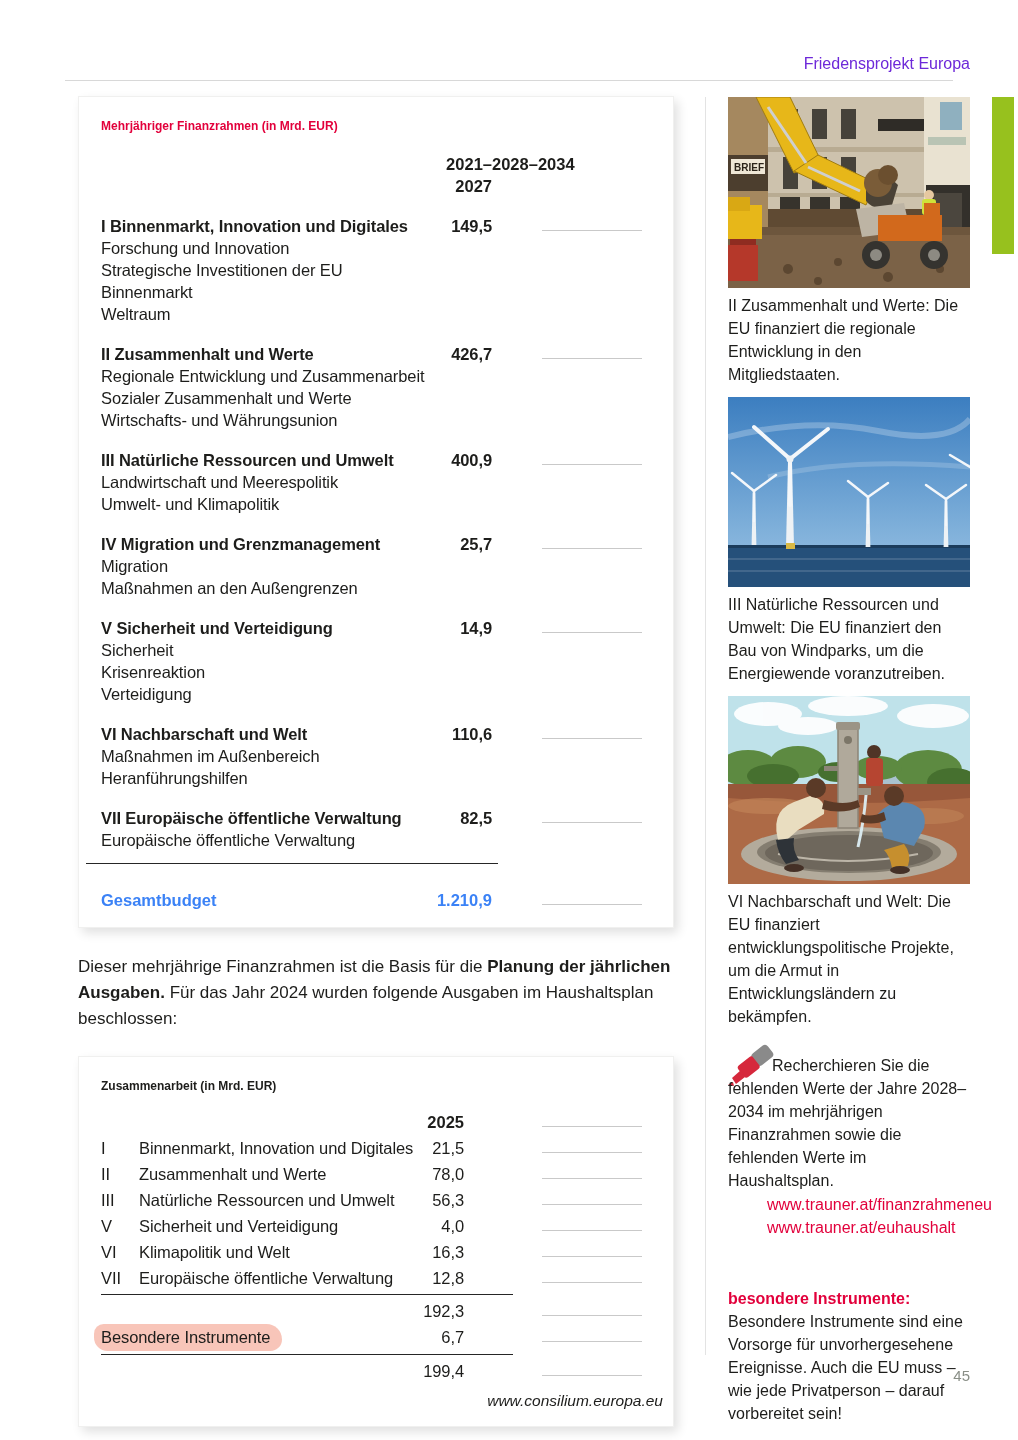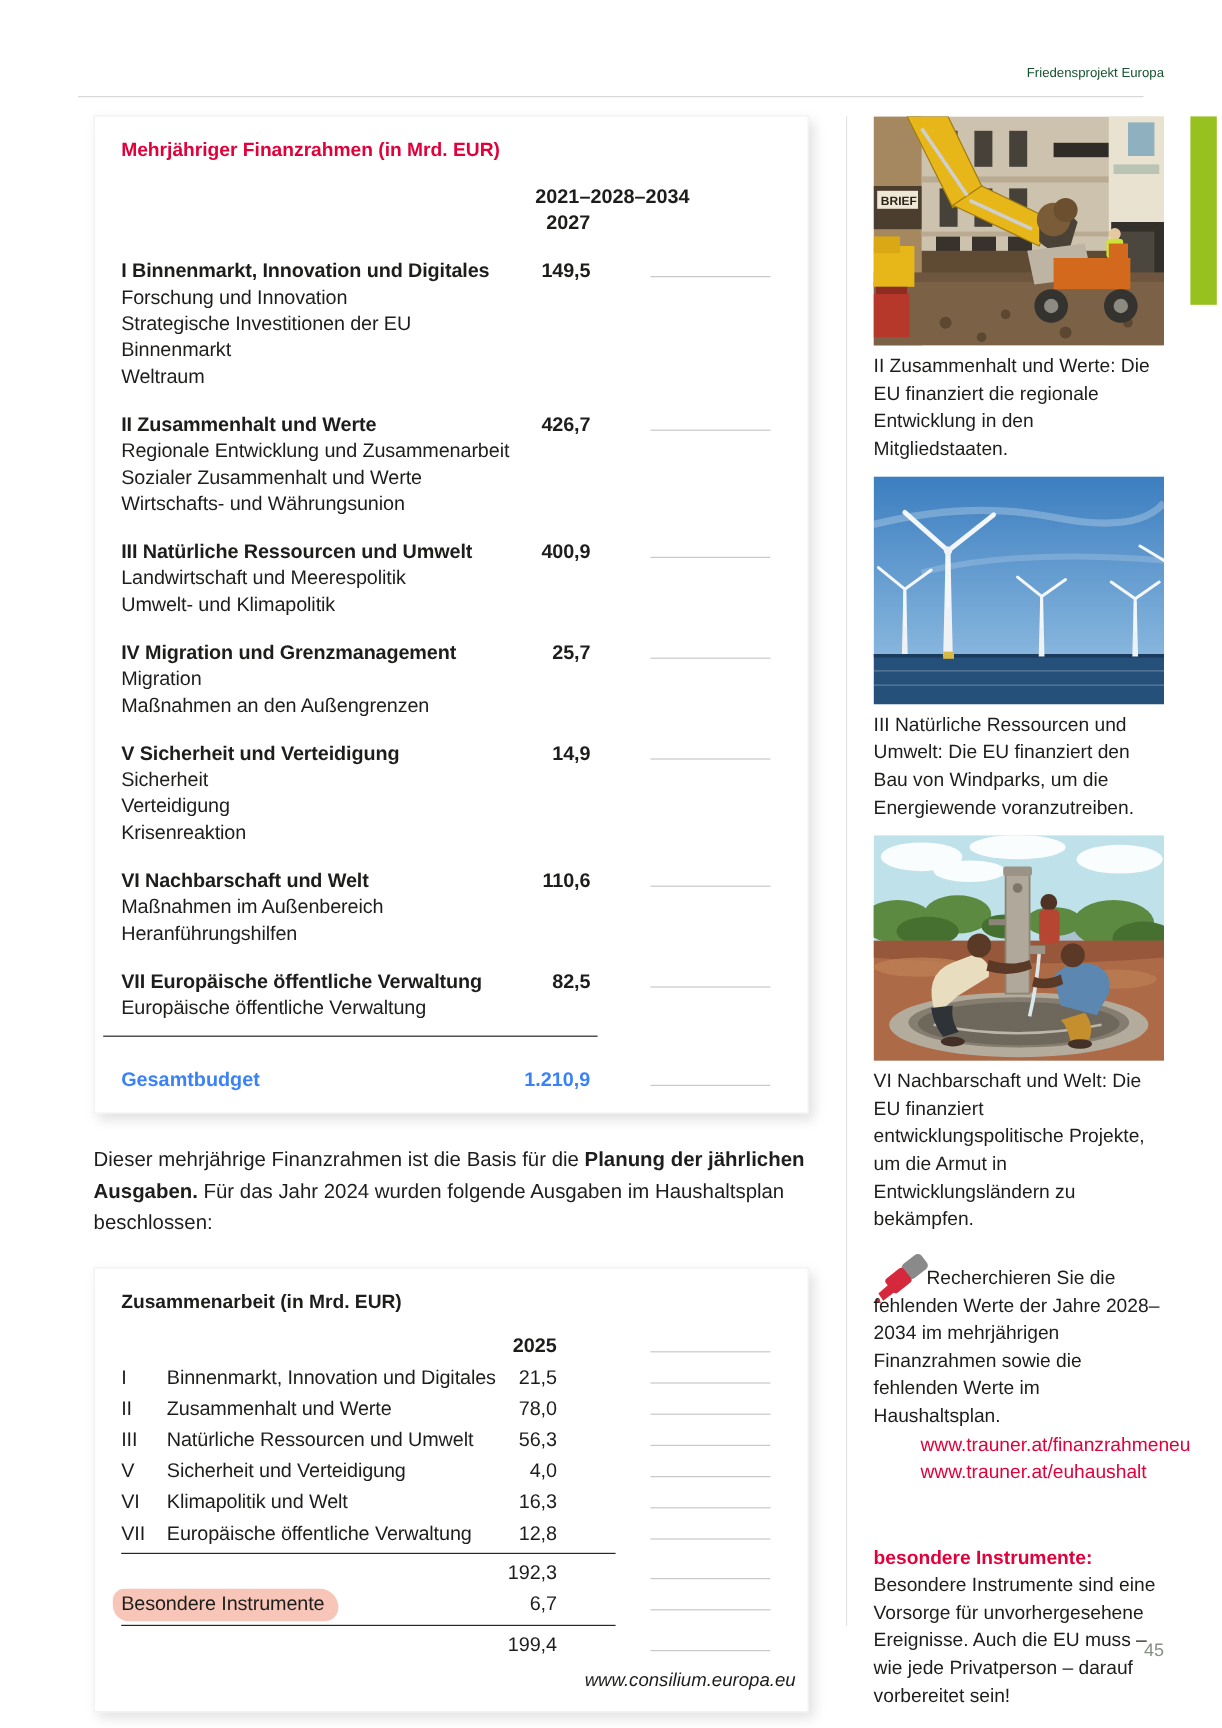--- a/index.html
+++ b/index.html
@@ -1,34 +1,34 @@
 <!DOCTYPE html>
 <html><head>
 <meta charset="utf-8">
 <style>
   html,body{margin:0;padding:0;}
   body{
     width:1018px;height:1440px;position:relative;background:#ffffff;
     font-family:"Liberation Sans", sans-serif;color:#1d1d1b;overflow:hidden;
   }
   
-  .page-header{position:absolute;top:55px;right:48px;font-size:11px;color:#14532d;}
+  .page-header{position:absolute;top:55px;right:48px;font-size:16px;color:#6d28d9;}
   .top-rule{position:absolute;top:80px;left:65px;width:888px;height:1px;background:#d8d8d8;}
   .green-tab{position:absolute;top:97px;right:4px;width:22px;height:157px;background:#97c11e;}
   .v-rule{position:absolute;left:705px;top:97px;width:1px;height:1258px;background:#e3e3e3;}
   .page-number{position:absolute;right:48px;bottom:56px;font-size:15px;color:#8a8f87;}
 
   
   .main-col{position:absolute;left:78px;top:96px;width:596px;}
   .box{
     background:#fff;border:1px solid #f0f0ef;
     box-shadow:4px 5px 10px rgba(0,0,0,.12);
     padding:18px 24px 16px 22px;box-sizing:border-box;width:596px;
   }
-  .box-title{font-weight:bold;font-size:16px;line-height:22px;}
+  .box-title{font-weight:bold;font-size:12px;line-height:22px;}
   .box-title.red{color:#e2003b;}
   .mff-head{display:grid;grid-template-columns:1fr 80px 157px;font-weight:bold;font-size:16.5px;margin-top:16px;line-height:22px;}
   .mff-head .c2{text-align:right;}
   .mff-head .c3{text-align:left;padding-right:7px;}
   .mff-section{margin-top:18px;}
   .mff-row{display:grid;grid-template-columns:1fr 80px 157px;font-size:16.5px;line-height:22px;letter-spacing:-0.1px;}
   .mff-row .cell-label{white-space:nowrap;}
   .mff-row.head{font-weight:bold;}
   .cell-value{text-align:right;white-space:nowrap;}
   .blank-line{border-bottom:1px solid #c9c9c9;height:15px;width:100px;justify-self:end;margin-right:7px;}
@@ -157,24 +157,24 @@
     <div class="mff-row head">
       <div class="cell-label sec-heading-label">V Sicherheit und Verteidigung</div>
       <div class="cell-value sec-heading-value">14,9</div>
       <div class="blank-line"></div>
     </div>
     <div class="sec-items">
             <div class="mff-row">
               <div class="cell-label">Sicherheit</div>
             </div>
             <div class="mff-row">
+              <div class="cell-label">Krisenreaktion</div>
+            </div>
+            <div class="mff-row">
               <div class="cell-label">Verteidigung</div>
-            </div>
-            <div class="mff-row">
-              <div class="cell-label">Krisenreaktion</div>
             </div>
           </div>
   </div>
 
   <div class="mff-section">
     <div class="mff-row head">
       <div class="cell-label sec-heading-label">VI Nachbarschaft und Welt</div>
       <div class="cell-value sec-heading-value">110,6</div>
       <div class="blank-line"></div>
     </div>

